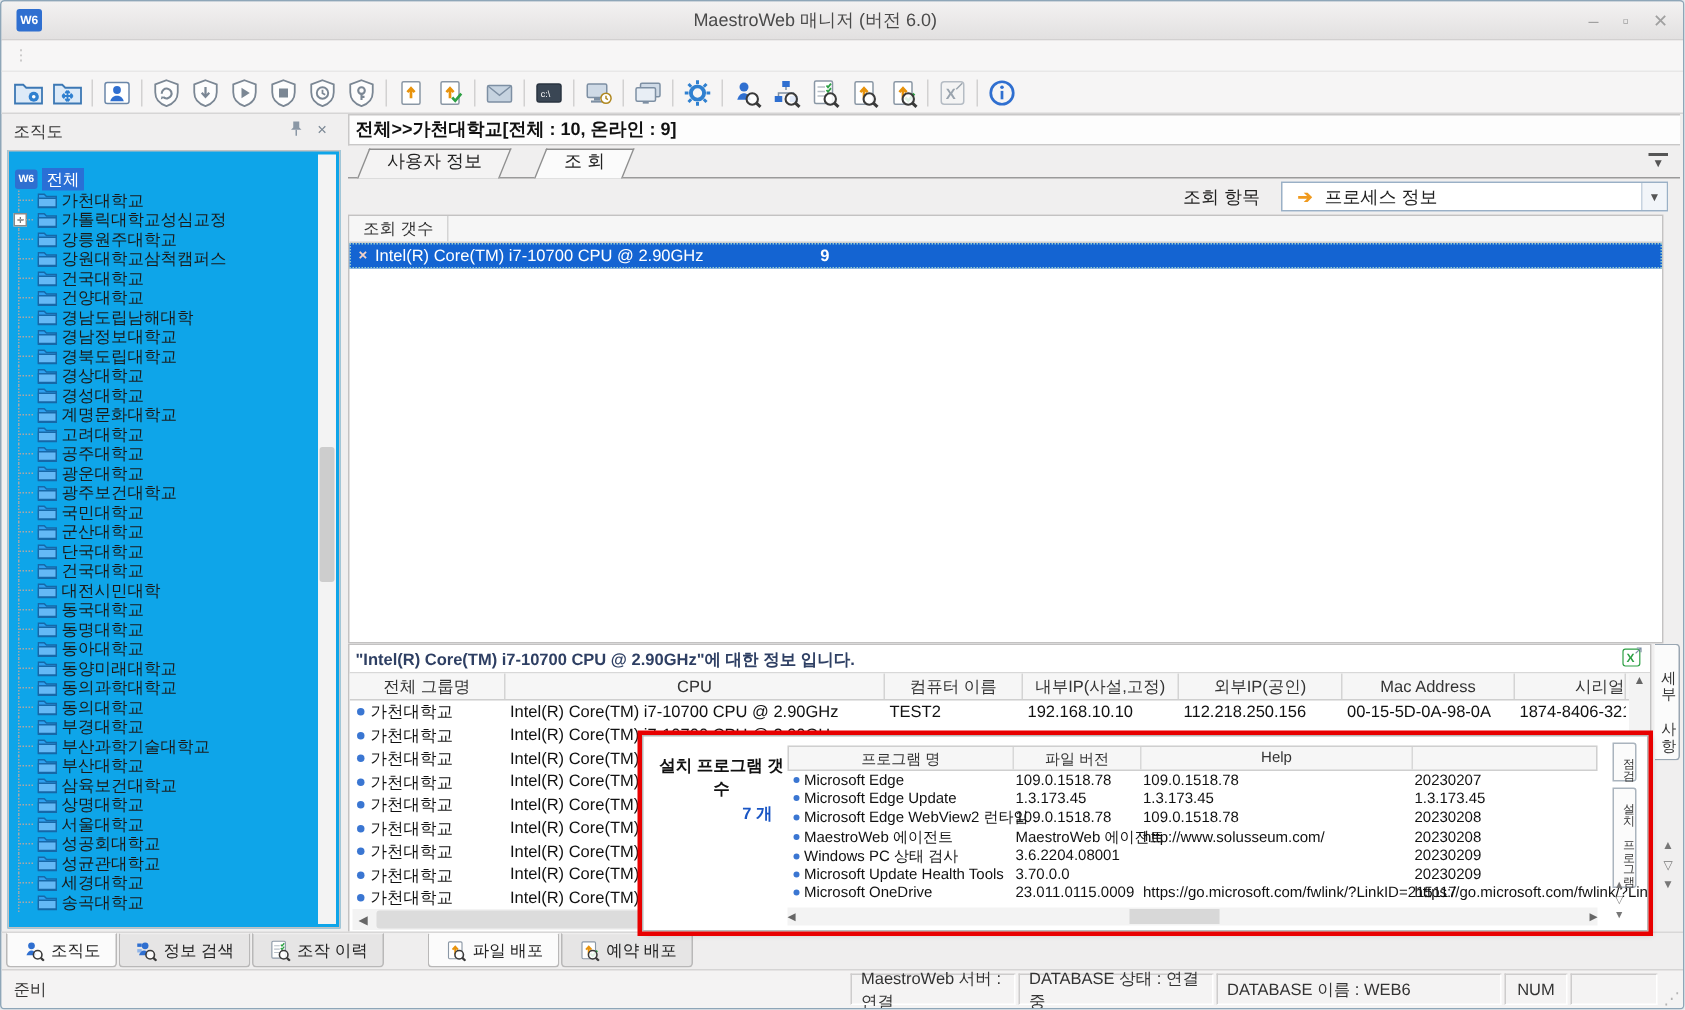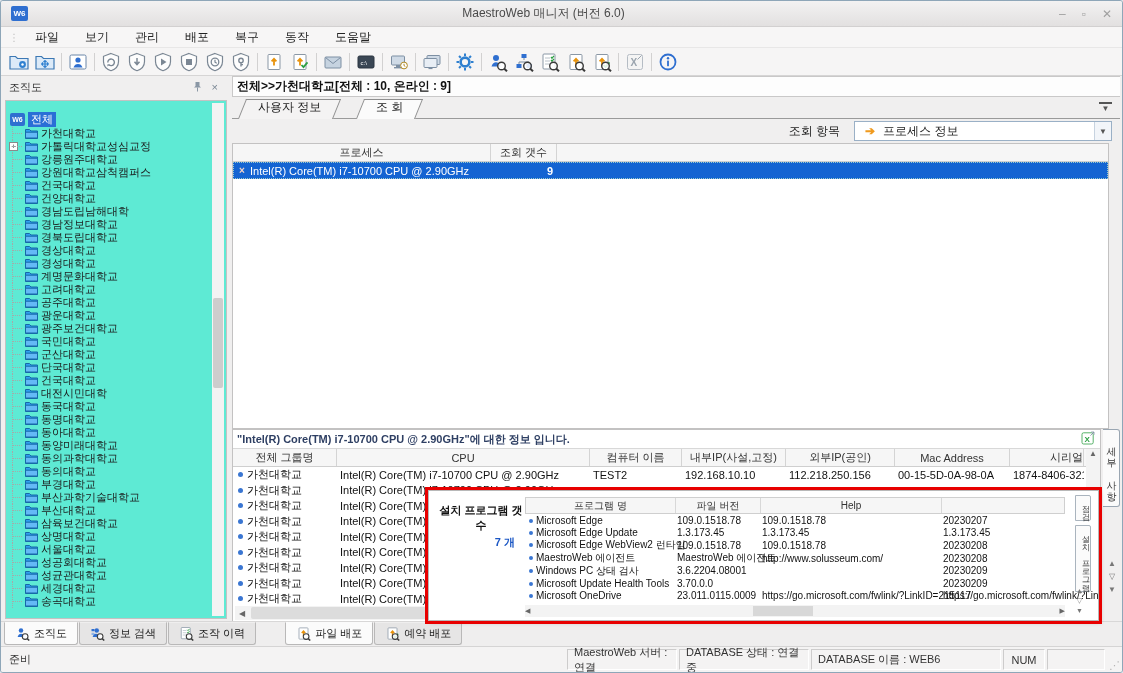--- a/index.html
+++ b/index.html
@@ -26,21 +26,21 @@
   .toolbar { height:28px; display:flex; align-items:center; background:#f6f5f5;
              border-bottom:1px solid #d6d5d5; padding-left:5px; }
   .tbtn { width:26px; height:25px; display:flex; align-items:center; justify-content:center; border-radius:2px; }
   .tsep { width:1px; height:18px; background:#d2d1d1; margin:0 3px; }
 
   
   .orgpanel { position:absolute; left:2px; top:75px; width:226px; bottom:51px; }
   .orgpanel-hd { height:22px; display:flex; align-items:center; font-size:11px; color:#333; padding:0 6px; }
   .orgpanel-hd .sp { flex:1; }
   .orgpanel-hd .hicon { color:#7a8794; font-size:11px; padding:0 5px; }
-  .tree { position:absolute; top:24px; left:2px; right:2px; bottom:2px; background:#5eead4;
+  .tree { position:absolute; top:24px; left:2px; right:2px; bottom:2px; background:#0ea5e9;
           border:1px solid #c3c2c2; overflow:hidden; font-size:11px; padding-top:11px; }
   .tree-vsb { position:absolute; top:2px; right:2px; bottom:2px; width:12px; background:#f3f3f3; }
   .tree-vsb .thumb { position:absolute; top:38%; left:1px; right:1px; height:90px; background:#cdcdcd; border-radius:2px; }
   .trow { height:13px; display:flex; align-items:center; white-space:nowrap; color:#1a1a1a; }
   .trow .gl { width:12px; height:13px; margin-left:6px; border-left:1px dotted #a8a8a8; position:relative; flex:0 0 auto; }
   .trow .gl::after { content:""; position:absolute; top:6px; left:0; width:9px; border-top:1px dotted #a8a8a8; }
   .trow .exp { position:absolute; left:-4px; top:2px; width:9px; height:9px; background:#fff; border:1px solid #8a8a8a;
                font-size:8px; line-height:7px; text-align:center; color:#444; }
   .trow .ficon { margin:0 3px 0 1px; flex:0 0 auto; display:flex; }
   .troot { height:14px; display:flex; align-items:center; padding-left:4px; margin-bottom:1px; }
@@ -158,21 +158,20 @@
     <div class="title">MaestroWeb 매니저 (버전 6.0)</div>
     <div class="winbtns">
       <span>–</span>
       <span>▫</span>
       <span>✕</span>
     </div>
   </div>
 
   <div class="menubar">
     <span class="drag-grip">⋮</span>
-    <span id="menu-items"><span class="menu-item">파일</span><span class="menu-item">보기</span><span class="menu-item">관리</span><span class="menu-item">배포</span><span class="menu-item">복구</span><span class="menu-item">동작</span><span class="menu-item">도움말</span></span>
   </div>
 
   <div class="toolbar" id="toolbar">
       <div class="tbtn">
         <svg width="20" height="20" viewBox="0 0 20 20">
           <path d="M1 4.5h5.5l2 2H19v10.5H1z" fill="#dceaf8" stroke="#3c78b4" stroke-width="1.2"></path>
           <circle cx="13.5" cy="12.5" r="3.4" fill="#2f80d0"></circle>
           <circle cx="13.5" cy="12.5" r="1.2" fill="#fff"></circle>
         </svg>
       </div>
@@ -766,21 +765,20 @@
     <span class="qlabel">조회 항목</span>
     <div class="dropdown">
       <span class="arr">➔</span>
       <span class="val">프로세스 정보</span>
       <span class="dbtn">▼</span>
     </div>
   </div>
 
   <div class="proc-area">
     <div class="proc-hd" id="proc-head">
-        <div style="width: 258px;">프로세스</div>
         <div style="width: 66px;">조회 갯수</div>
       </div>
     <div id="proc-rows">
         <div class="prow sel">
           <div class="c1">
             <span class="mark mark-x">×</span>
             <span>Intel(R) Core(TM) i7-10700 CPU @ 2.90GHz</span>
           </div>
           <div class="c2">9</div>
         </div>

